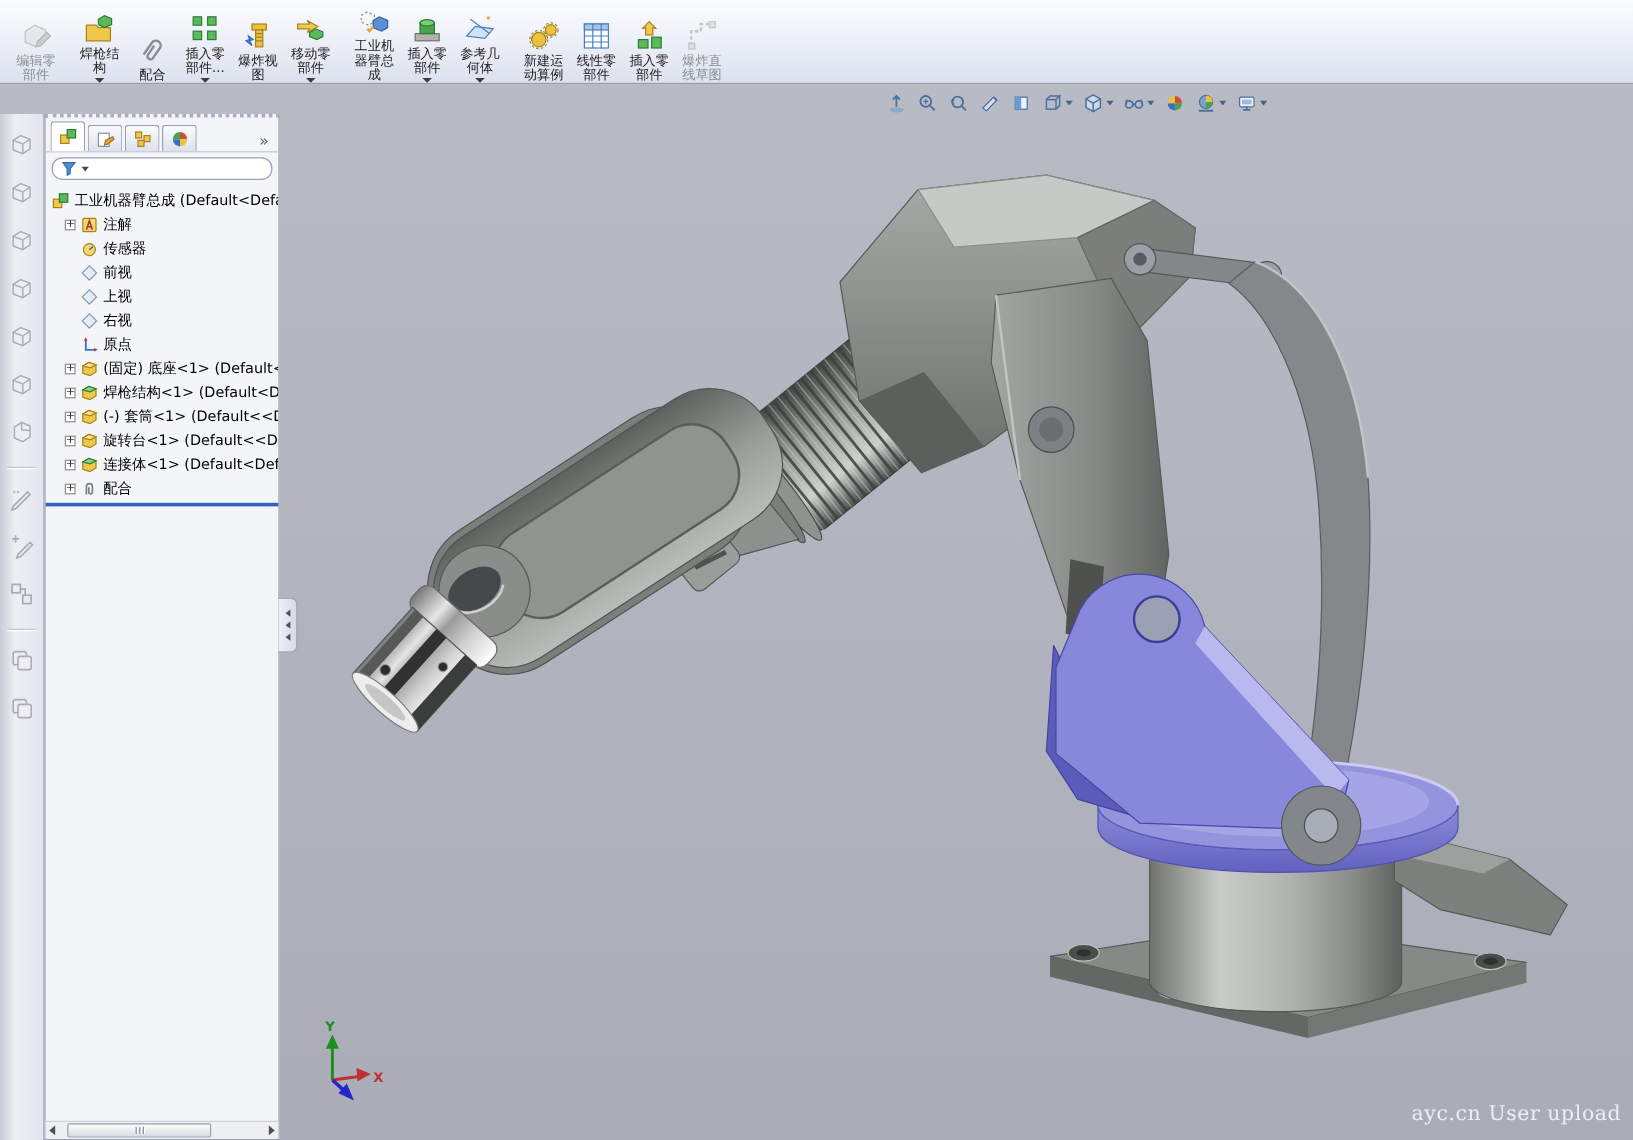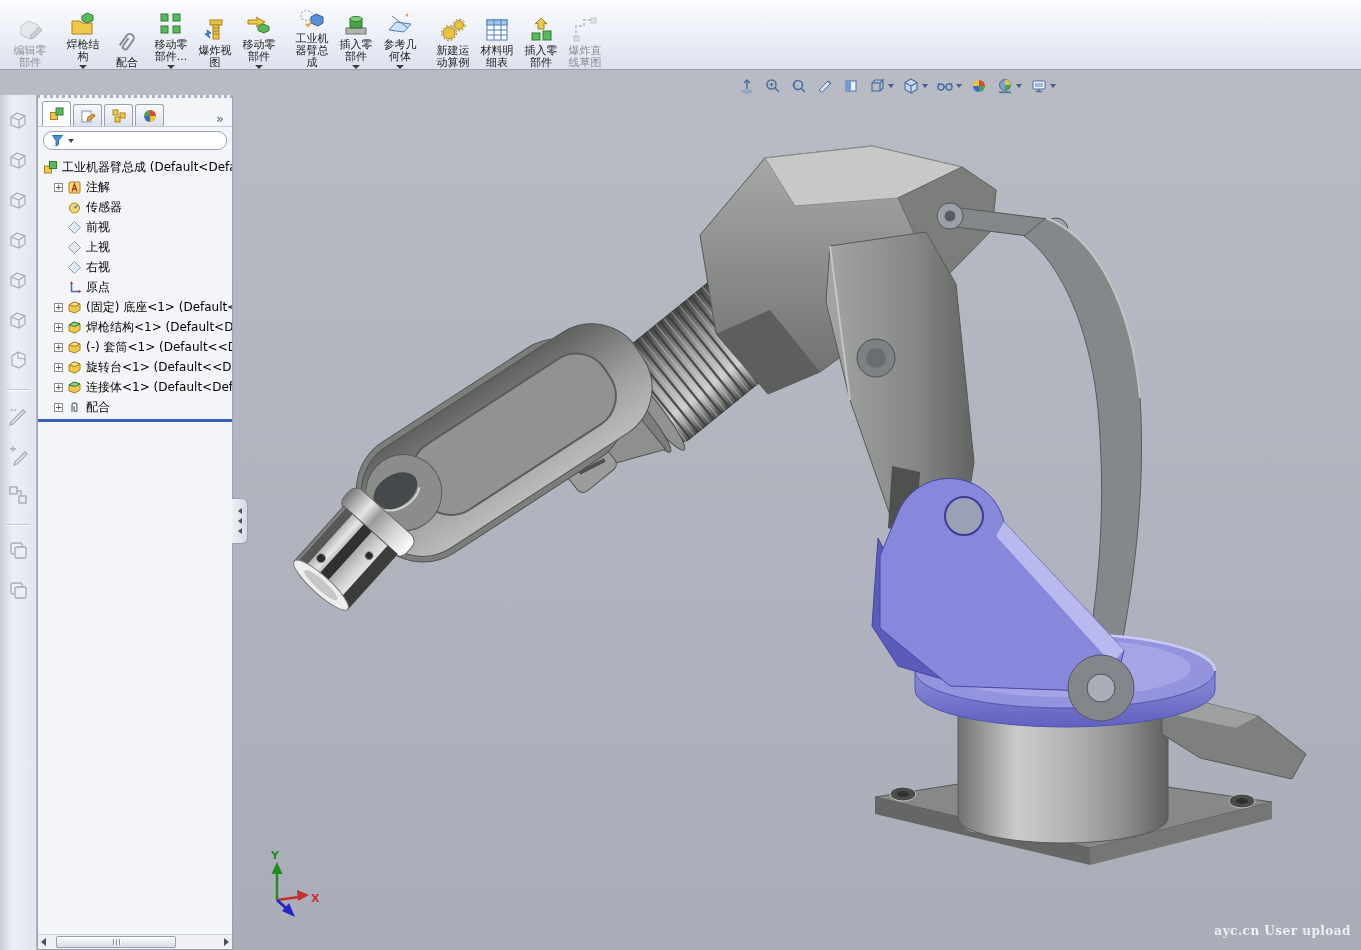--- a/index.html
+++ b/index.html
@@ -25,21 +25,21 @@
        border-radius:2px 2px 0 0;white-space:nowrap}
   .tab.active{background:#fdfdfd;height:24px;color:#000}
   
   .viewport{position:absolute;top:70px;left:0;width:1361px;height:880px;
             background:linear-gradient(#b8bbc4,#aaadb8)}
   .robot-svg{position:absolute;top:0;left:0}
   .headsup{position:absolute;top:7px;left:738px;display:flex;gap:8px;align-items:center}
   .hu{display:flex;align-items:center;gap:2px}
   .hdd{width:0;height:0;border-left:3px solid transparent;border-right:3px solid transparent;border-top:4px solid #44618a}
   .watermark{position:absolute;right:10px;bottom:12px;font-family:"DejaVu Serif","Liberation Serif",serif;
-             font-weight:bold;font-size:12px;color:#f3f4f7;opacity:.93;letter-spacing:.5px}
+             font-weight:normal;font-size:17px;color:#f3f4f7;opacity:.93;letter-spacing:.5px}
   
   .leftstrip{position:absolute;top:95px;left:0;width:37px;height:855px;box-sizing:border-box;
              background:linear-gradient(90deg,#c9cdd8,#edeff5 35%,#e2e5ee);border-right:1px solid #b4b8c4;
              display:flex;flex-direction:column;align-items:center;padding-top:14px;gap:14px}
   .ls-sep{width:24px;height:1px;background:#c2c6d2;box-shadow:0 1px 0 #fff}
   
   .panel{position:absolute;top:95px;left:37px;width:196px;height:855px;box-sizing:border-box;
          background:#f4f5f8;border:1px solid #9aa0b0;border-top:3px dotted #aab0c0}
   .panel-tabs{display:flex;align-items:flex-end;height:26px;padding:2px 4px 0;border-bottom:1px solid #c4c8d4;gap:2px}
   .ftab{width:27px;height:21px;border:1px solid #9aa2b2;border-bottom:none;border-radius:3px 3px 0 0;
@@ -112,21 +112,21 @@
 
   <div class="tb-btn">
     <span class="tb-ico">
       <svg width="28" height="28">
           <rect x="4" y="4" width="7" height="7" fill="#5cb85c" stroke="#2e7d32"></rect>
           <rect x="16" y="4" width="7" height="7" fill="#5cb85c" stroke="#2e7d32"></rect>
           <rect x="4" y="16" width="7" height="7" fill="#5cb85c" stroke="#2e7d32"></rect>
           <rect x="16" y="16" width="7" height="7" fill="#5cb85c" stroke="#2e7d32"></rect>
         </svg>
     </span>
-    <span class="tb-label">移动零部件...</span>
+    <span class="tb-label">插入零部件...</span>
     <span class="dd"></span>
   </div>
 
   <div class="tb-btn">
     <span class="tb-ico">
       <svg width="28" height="28">
           <rect x="9" y="4" width="12" height="5" fill="#e8c33c" stroke="#a8821f"></rect>
           <rect x="12" y="9" width="6" height="14" fill="#e8c33c" stroke="#a8821f"></rect>
           <path d="M12 12h6M12 15h6M12 18h6" stroke="#a8821f"></path>
           <path d="M6 14l4 3-3 1 2 4-5-4 3-1z" fill="#4a90d9" stroke="#2e6bb0"></path>
@@ -196,21 +196,21 @@
   </div>
 
   <div class="tb-btn">
     <span class="tb-ico">
       <svg width="28" height="28">
           <rect x="4" y="4" width="20" height="20" fill="#fff" stroke="#4a7fc0"></rect>
           <rect x="4" y="4" width="20" height="5" fill="#a8c6e8" stroke="#4a7fc0"></rect>
           <path d="M4 14h20M4 19h20M11 4v20M18 4v20" stroke="#4a7fc0"></path>
         </svg>
     </span>
-    <span class="tb-label">材料明细表</span>
+    <span class="tb-label">线性零部件</span>
   </div>
 
   <div class="tb-btn">
     <span class="tb-ico">
       <svg width="28" height="28">
           <path d="M11 13V7l-3 1 6-6 6 6-3-1v6z" fill="#f0c84a" stroke="#a8821f"></path>
           <rect x="5" y="17" width="8" height="7" fill="#5cb85c" stroke="#2e7d32"></rect>
           <rect x="16" y="15" width="8" height="9" fill="#5cb85c" stroke="#2e7d32"></rect>
         </svg>
     </span>

